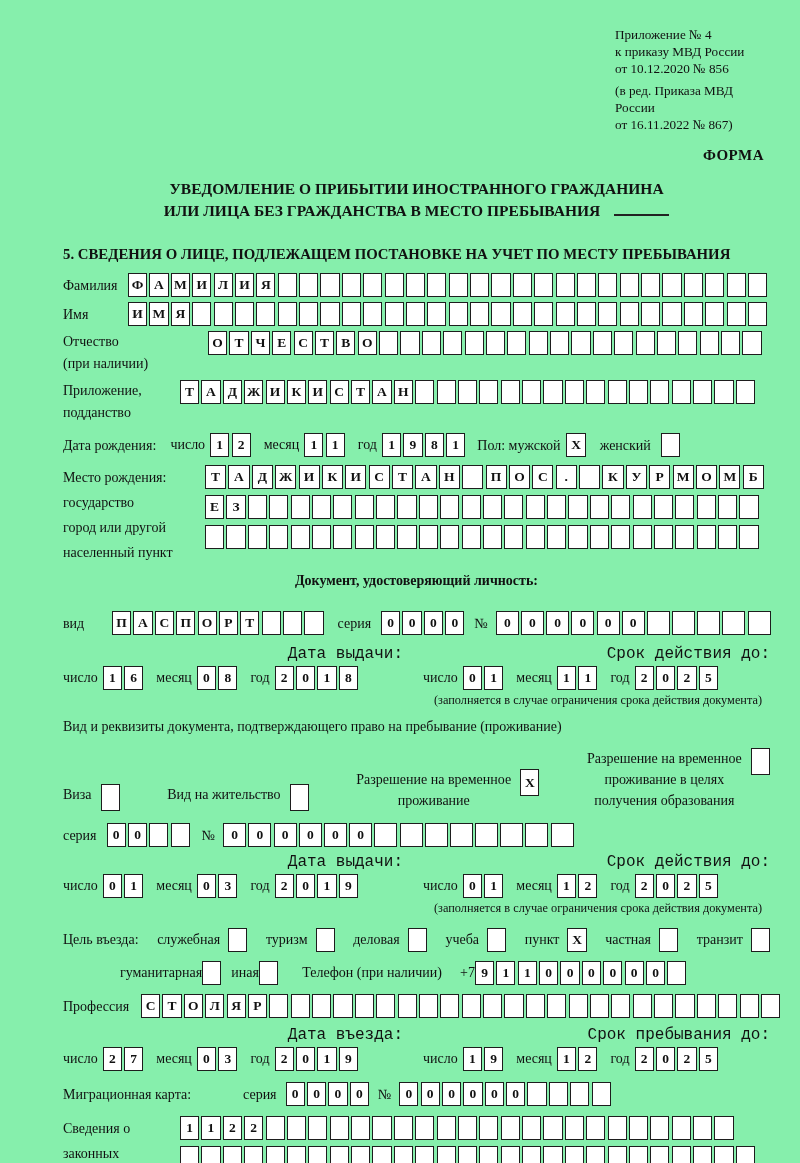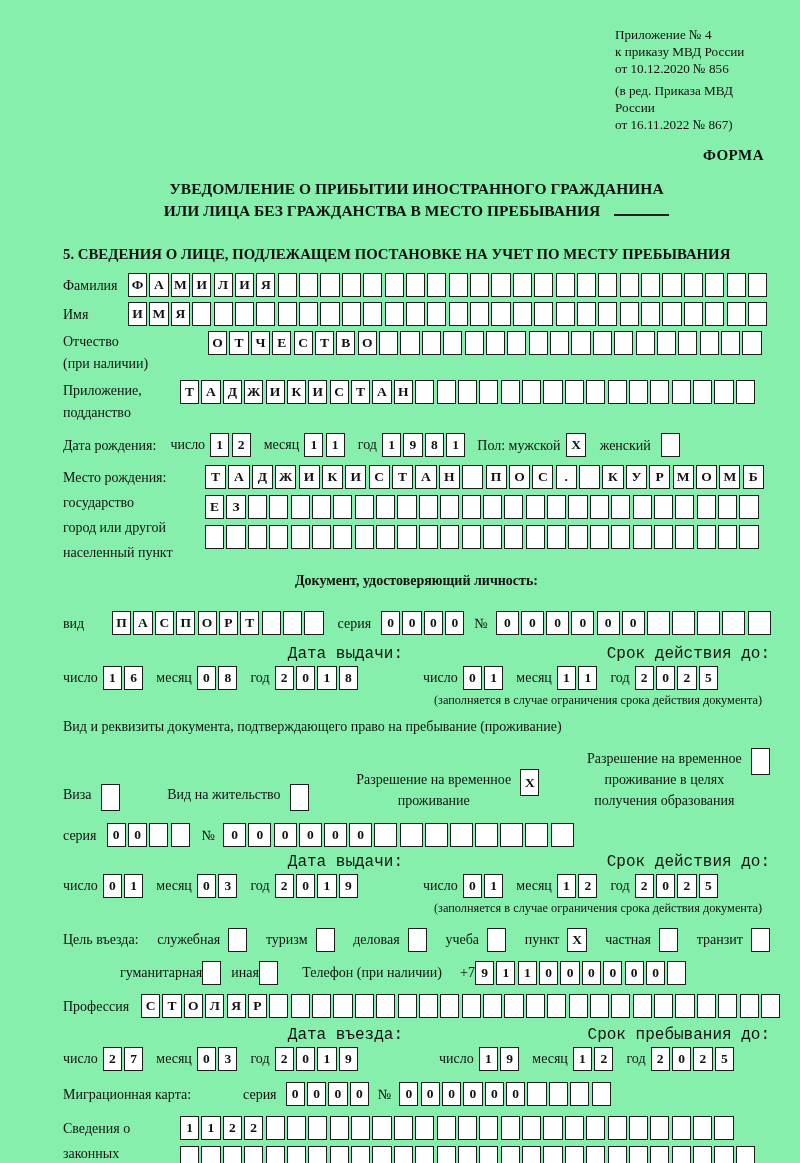--- a/index.html
+++ b/index.html
@@ -608,21 +608,21 @@
         <span class="cell"></span>
         <span class="cell"></span>
         <span class="cell"></span>
         <span class="cell"></span>
         <span class="cell"></span>
         <span class="cell"></span>
         <span class="cell"></span>
       </span>
   </div>
 
-  <div class="dates-row" style="margin-top:8px;gap:16px;">
+  <div class="dates-row" style="margin-top:8px;">
     <div class="dates-left">
       <div class="dates-head">Дата въезда:</div>
       <div class="dg">
         <span class="lbl">число</span>
         <span class="cells">
             <span class="cell">2</span>
             <span class="cell">7</span>
           </span>
         <span class="lbl">месяц</span>
         <span class="cells">

